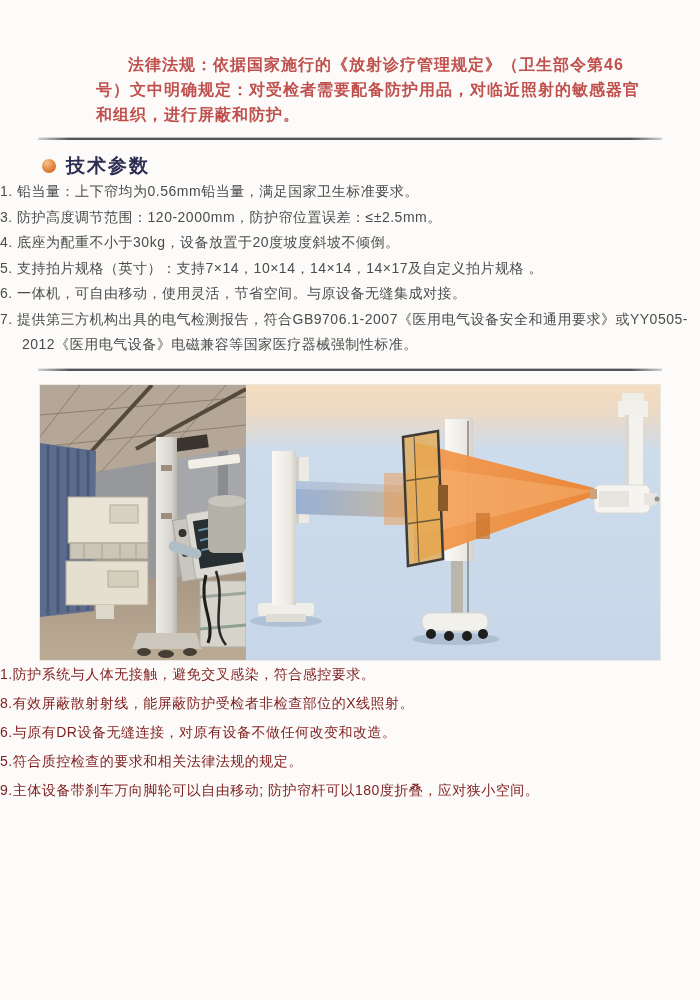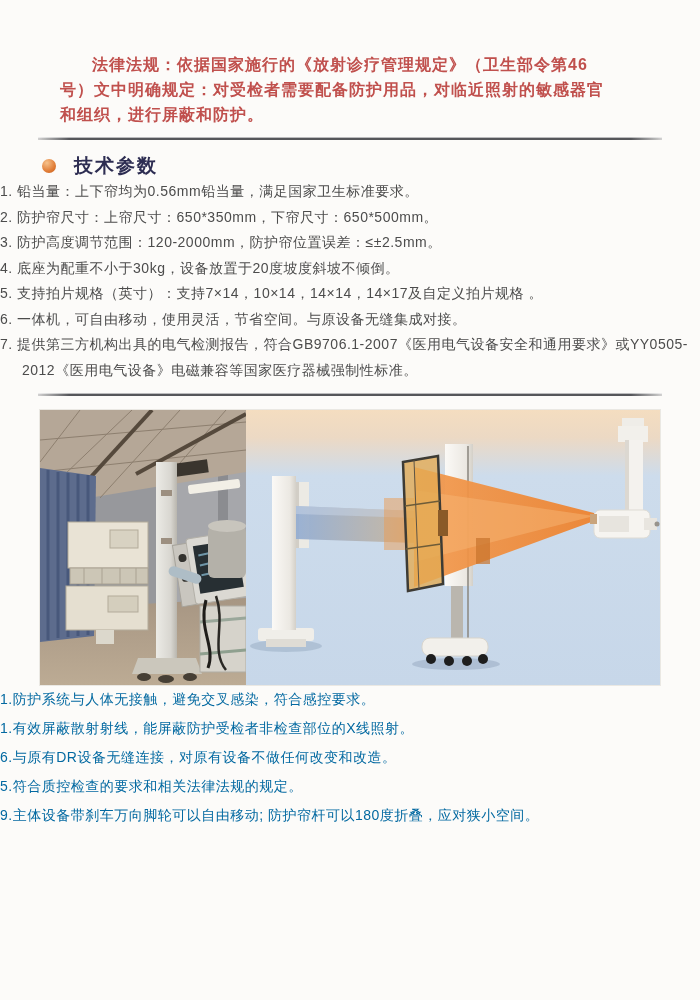--- a/index.html
+++ b/index.html
@@ -5,39 +5,39 @@
   html,body{margin:0;padding:0;}
   body{
     width:700px;height:1000px;
     background:#fcfbf9;
     font-family:"Liberation Sans","DejaVu Sans",sans-serif;
     overflow:hidden;
   }
   .page{width:700px;height:1000px;position:relative;}
 
   .legal{
-    margin:52px 56px 0 60px;
+    margin:52px 56px 0 96px;
     font-size:16px;
     line-height:25px;
     letter-spacing:1px;
     color:#c0504d;
     font-weight:600;
     text-indent:2em;
     max-width:548px;
   }
 
   .divider{
     height:2px;
     margin:10px 38px 0 38px;
     background:linear-gradient(to right, rgba(85,86,90,0.25), #55565a 5%, #55565a 95%, rgba(85,86,90,0.25));
     border-top:1px solid rgba(255,255,255,0.6);
   }
 
   .sec-head{
-    display:flex;align-items:center;gap:18px;
+    display:flex;align-items:center;gap:10px;
     margin:13px 0 0 42px;
   }
   .bullet{
     width:14px;height:14px;border-radius:50%;
     background:radial-gradient(circle at 35% 28%, #f6c28c, #e07b35 62%, #c25d1e);
     flex:0 0 auto;
   }
   .sec-title{
     margin:0;
     font-size:19px;
@@ -63,21 +63,21 @@
   .image-row{
     margin:14px 40px 0 40px;
     width:620px;height:275px;
     display:flex;
     box-shadow:0 0 0 1px rgba(180,175,165,0.25);
   }
   .image-row svg{display:block;}
 
   .feature-list{
     margin:12px 40px 0 42px;
-    color:#0369a1;
+    color:#7f1d1d;
   }
   .feature-list li{
     font-size:14px;
     line-height:29px;
     letter-spacing:0.5px;
     white-space:nowrap;
   }
 
   .sec-head.second{margin-top:18px;}
 </style>
@@ -90,21 +90,20 @@
 
   <div class="divider"></div>
 
   <div class="sec-head">
     <span class="bullet"></span>
     <h2 class="sec-title">技术参数</h2>
   </div>
 
   <ul class="plain tech-list">
     <li>1. 铅当量：上下帘均为0.56mm铅当量，满足国家卫生标准要求。</li>
-    <li>2. 防护帘尺寸：上帘尺寸：650*350mm，下帘尺寸：650*500mm。</li>
     <li>3. 防护高度调节范围：120-2000mm，防护帘位置误差：≤±2.5mm。</li>
     <li>4. 底座为配重不小于30kg，设备放置于20度坡度斜坡不倾倒。</li>
     <li>5. 支持拍片规格（英寸）：支持7×14，10×14，14×14，14×17及自定义拍片规格 。</li>
     <li>6. 一体机，可自由移动，使用灵活，节省空间。与原设备无缝集成对接。</li>
     <li>7. 提供第三方机构出具的电气检测报告，符合GB9706.1-2007《医用电气设备安全和通用要求》或YY0505-2012《医用电气设备》电磁兼容等国家医疗器械强制性标准。</li>
   </ul>
 
   <div class="divider"></div>
 
   <div class="image-row">
@@ -282,19 +281,19 @@
         <rect x="398" y="108" width="13" height="12" fill="#e8e5df"></rect>
         <circle cx="411" cy="114" r="2.5" fill="#97938c"></circle>
         <rect x="344" y="104" width="7" height="10" fill="#c9a47c"></rect>
       </g>
     </svg>
   </div>
 
 
   <ul class="plain feature-list">
     <li>1.防护系统与人体无接触，避免交叉感染，符合感控要求。</li>
-    <li>1.有效屏蔽散射射线，能屏蔽防护受检者非检查部位的X线照射。</li>
+    <li>8.有效屏蔽散射射线，能屏蔽防护受检者非检查部位的X线照射。</li>
     <li>6.与原有DR设备无缝连接，对原有设备不做任何改变和改造。</li>
     <li>5.符合质控检查的要求和相关法律法规的规定。</li>
     <li>9.主体设备带刹车万向脚轮可以自由移动; 防护帘杆可以180度折叠，应对狭小空间。</li>
   </ul>
 
 </div>
 
 </body></html>

